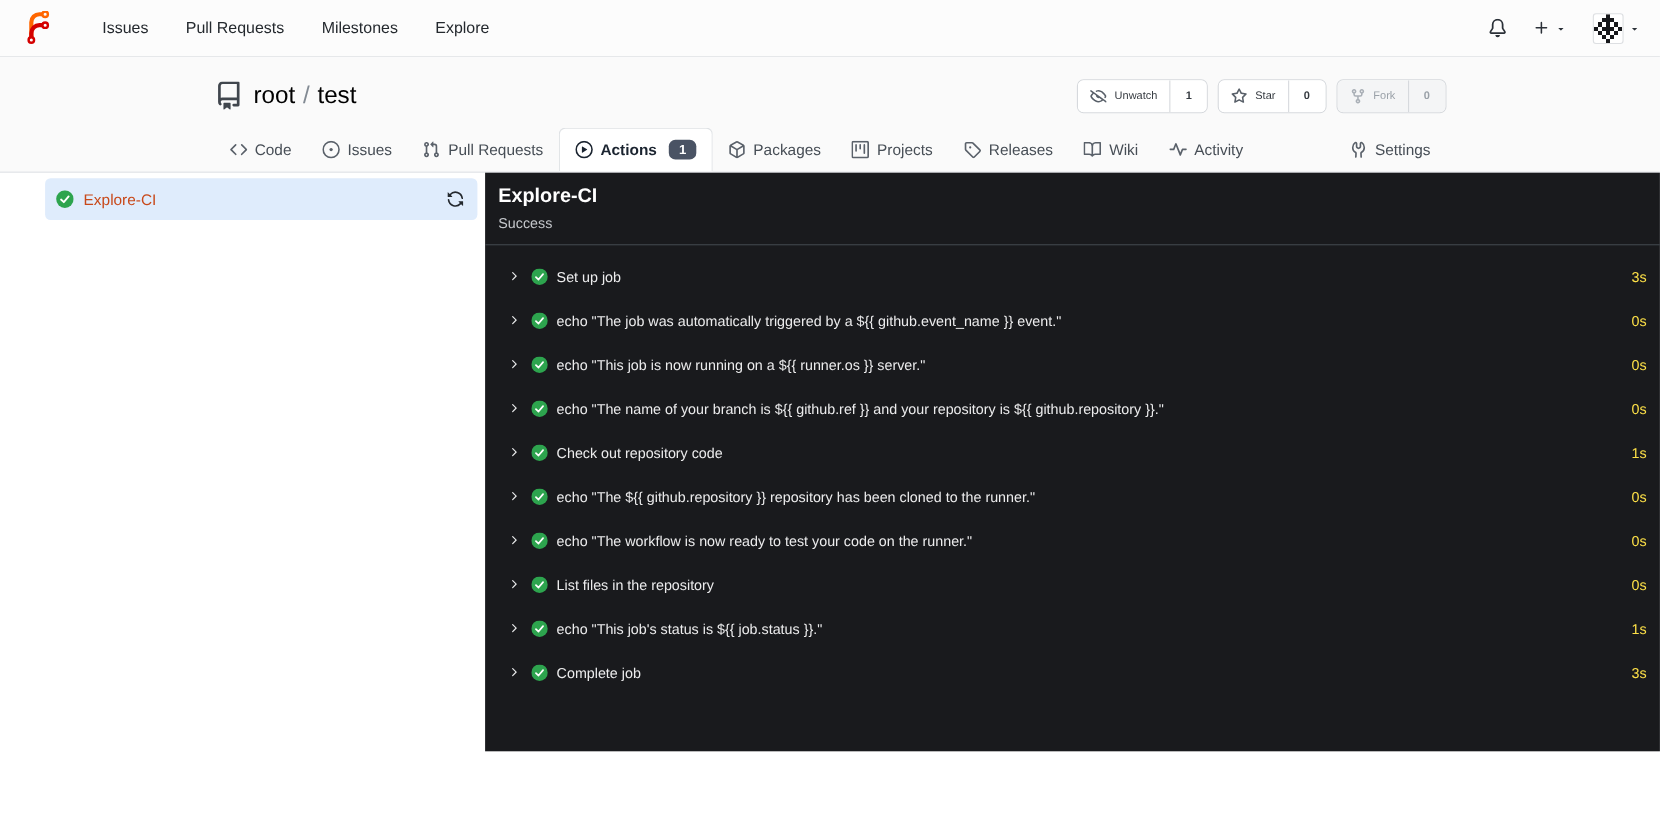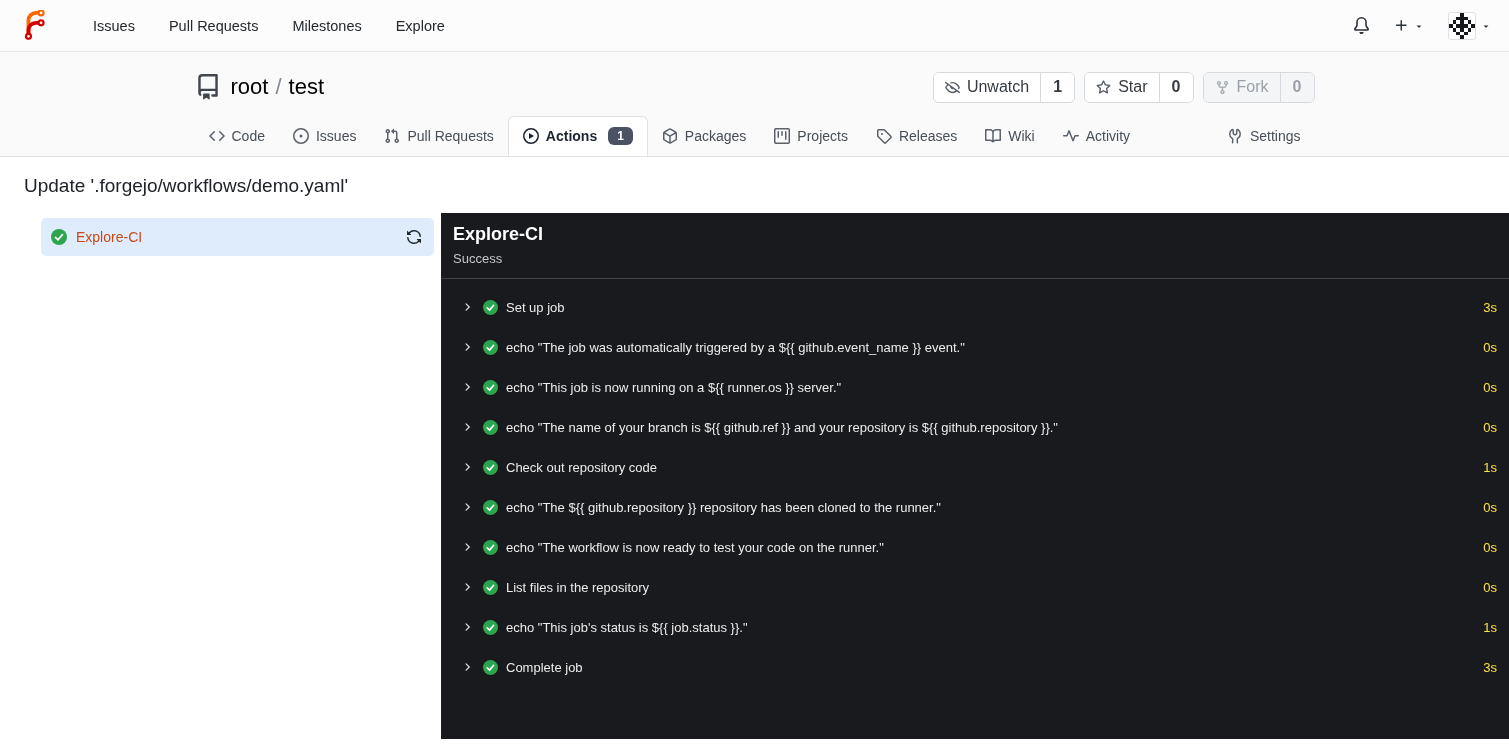--- a/index.html
+++ b/index.html
@@ -32,21 +32,21 @@
   .repo-header { background:#fafafa; border-bottom:1px solid #dfe2e5; }
   .repo-header-inner { width:1120px; margin:0 auto; padding-top:19px; }
   .repo-title-row { display:flex; align-items:center; height:32px; }
   .repo-icon { color:#40464d; margin-right:10px; }
   .repo-link { font-size:22px; color:#000000; }
   .repo-slash { font-size:22px; color:#828a93; margin:0 7px; }
   .repo-actions { margin-left:auto; display:flex; gap:9px; }
   .btn-group { display:flex; height:31px; border-radius:6px; overflow:hidden; border:1px solid #d6d9dd; background:#fff; }
   .btn-main, .btn-count {
     display:flex; align-items:center; gap:7px; padding:0 11px;
-    background:#fff; border:none; font-size:16px; color:#363b41;
+    background:#fff; border:none; font-size:10px; color:#363b41;
     font-family:inherit; cursor:pointer;
   }
   .btn-count { border-left:1px solid #d6d9dd; min-width:34px; justify-content:center; font-weight:600; }
   .btn-icon { color:#596069; }
   .btn-group.disabled .btn-main, .btn-group.disabled .btn-count { background:#f4f5f6; color:#9aa1a8; cursor:default; }
   .btn-group.disabled .btn-icon { color:#a9afb6; }
 
   
   .tabs { display:flex; align-items:stretch; margin-top:13px; }
   .tab {
@@ -289,21 +289,20 @@
                 <path d="M5.433 2.304A4.492 4.492 0 0 0 3.5 6c0 1.598.832 3.002 2.09 3.802.518.328.929.923.902 1.64v.008l-.164 3.337a.75.75 0 1 1-1.498-.073l.163-3.33c.002-.085-.05-.216-.207-.316A5.996 5.996 0 0 1 2 6a5.993 5.993 0 0 1 2.567-4.92 1.482 1.482 0 0 1 1.673-.04c.462.296.76.827.76 1.423v2.82c0 .082.041.16.11.206l.75.51a.25.25 0 0 0 .28 0l.75-.51A.249.249 0 0 0 9 5.282V2.463c0-.596.298-1.127.76-1.423a1.482 1.482 0 0 1 1.673.04A5.993 5.993 0 0 1 14 6a5.996 5.996 0 0 1-2.786 5.068c-.157.1-.209.23-.207.315l.163 3.33a.752.752 0 0 1-1.094.714.75.75 0 0 1-.404-.64l-.164-3.345c-.027-.717.384-1.312.902-1.64A4.495 4.495 0 0 0 12.5 6a4.492 4.492 0 0 0-1.933-3.696c-.024.017-.067.067-.067.159v2.82a1.75 1.75 0 0 1-.767 1.448l-.75.51a1.75 1.75 0 0 1-1.966 0l-.75-.51A1.75 1.75 0 0 1 5.5 5.282V2.463c0-.092-.043-.142-.067-.159Z"></path>
               </svg>
             </span>
           <span>Settings</span>
         </a>
       </div>
     </div>
   </header>
 
   <main>
-    <h1 class="run-title">Update '.forgejo/workflows/demo.yaml'</h1>
     <div class="run-body">
       <aside class="jobs-sidebar">
         <div class="job-item">
           <span>
             <svg width="16" height="16" viewBox="0 0 16 16">
                 <circle cx="8" cy="8" r="8" fill="#2da44e"></circle>
                 <path d="M4.5 8.4 7 10.8l4.4-5.2" fill="none" stroke="#fff" stroke-width="1.7" stroke-linecap="round" stroke-linejoin="round"></path>
               </svg>
           </span>
           <span class="job-name">Explore-CI</span>

